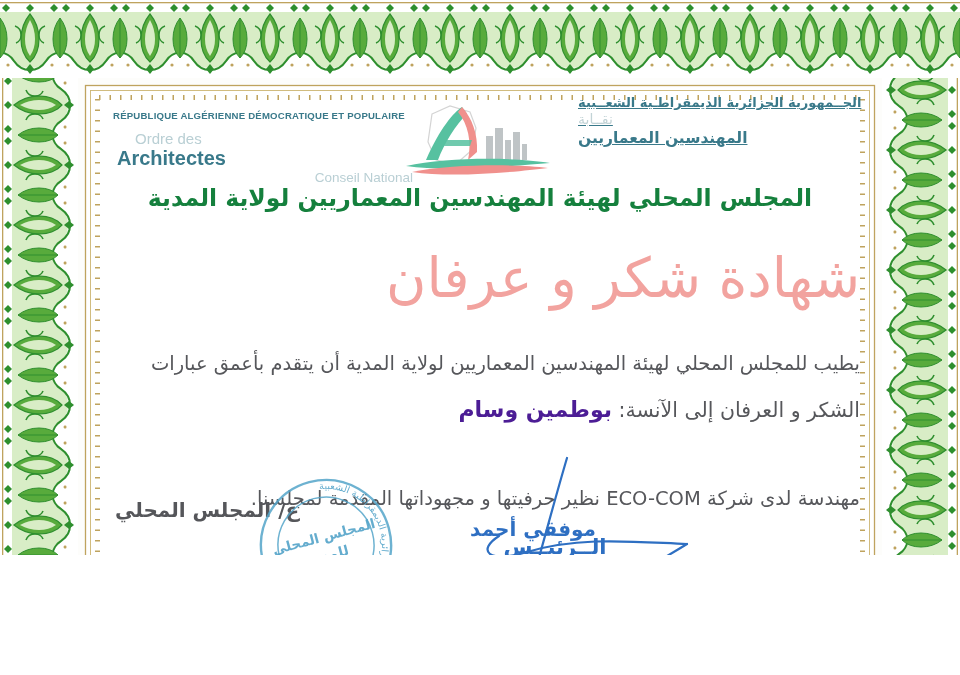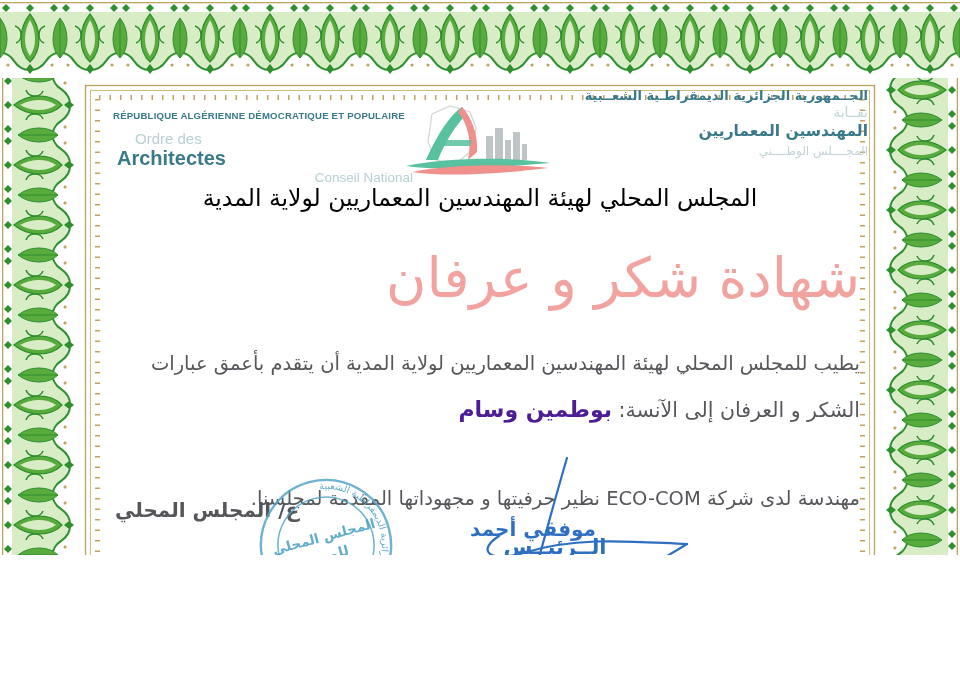--- a/index.html
+++ b/index.html
@@ -11,27 +11,27 @@
   #band-left{left:0;top:0;transform-origin:0 0;transform:rotate(-90deg) translateX(-675px);}
   #band-right{left:882px;top:0;transform-origin:0 0;transform:rotate(90deg) translateY(-78px);}
   .goldframe{position:absolute;left:0;top:0;pointer-events:none;}
   .abs{position:absolute;}
   
   .hdr-left{left:113px;top:110px;width:300px;color:#39798a;font-family:"Liberation Sans",sans-serif;}
   .hdr-left .l1{font-size:9.6px;font-weight:bold;letter-spacing:.2px;}
   .hdr-left .ordre{margin:9px 0 0 22px;font-size:15px;color:#b9cfd4;}
   .hdr-left .archi{margin-left:4px;font-size:20px;font-weight:bold;color:#39798a;}
   .hdr-left .conseil{margin-left:6px;font-size:13.5px;color:#b9cfd4;text-align:right;}
-  .hdr-right{right:92px;top:88px;width:290px;direction:rtl;text-align:right;color:#39798a;}
+  .hdr-right{right:92px;top:95px;width:290px;direction:rtl;text-align:left;color:#39798a;text-decoration:underline;}
   .hdr-right .l1{font-size:13px;font-weight:bold;}
   .hdr-right .naqaba{margin-top:1px;font-size:14px;color:#c2d3d6;}
   .hdr-right .moh{margin-top:2px;font-size:15.5px;font-weight:bold;}
   .hdr-right .majles{margin-top:4px;font-size:12px;color:#c2d3d6;}
   .council-title{left:100px;top:184px;width:760px;text-align:center;direction:rtl;
-                 font-size:23.5px;font-weight:normal;color:#000000;}
+                 font-size:23.5px;font-weight:bold;color:#15803d;}
   .cert-title{left:100px;top:246px;width:760px;direction:rtl;
               font-size:55px;color:#f2a39f;}
   .body-line{left:100px;width:760px;direction:rtl;color:#56575b;}
   .b1{top:352px;font-size:19.5px;}
   .b2{top:392px;font-size:20.5px;line-height:36px;}
   .b2 .recipient{font-size:22px;font-weight:bold;color:#4c1d95;}
   .b3{top:447px;font-size:19.5px;margin-top:40px;}
   .footer-left{left:115px;top:498px;direction:rtl;font-size:20px;font-weight:bold;color:#55565a;}
   .sig-title{left:470px;top:487px;width:170px;text-align:center;direction:rtl;
              font-size:21px;font-weight:bold;color:#2e6fc2;letter-spacing:1px;margin-top:48px;}
@@ -111,21 +111,20 @@
     <path d="M64,5 C74,16 80,32 79,50 L70,58 C74,40 70,22 60,10 Z" fill="#f0908c"></path>
     <path d="M48,38 L74,38 L72,44 L46,44 Z" fill="#57c1a0" opacity="0.85"></path>
     <path d="M8,64 C50,55 115,55 152,61 C115,64 50,70 8,64 Z" fill="#57c1a0"></path>
     <path d="M14,70 C55,62 118,62 150,66 C118,70 55,76 14,70 Z" fill="#f0908c"></path>
   </svg>
 
   <div class="abs hdr-right">
     <div class="l1">الجــمهورية الجزائرية الديمقراطـية الشعــبية</div>
     <div class="naqaba">نقــابة</div>
     <div class="moh">المهندسين المعماريين</div>
-    <div class="majles">المجــــلس الوطــــني</div>
   </div>
 
   <div class="abs council-title">المجلس المحلي لهيئة المهندسين المعماريين لولاية المدية</div>
 
   <div class="abs cert-title">شهادة شكر و عرفان</div>
 
   <div class="abs body-line b1">يطيب للمجلس المحلي لهيئة المهندسين المعماريين لولاية المدية أن يتقدم بأعمق عبارات</div>
   <div class="abs body-line b2">
     <span>الشكر و العرفان إلى الآنسة:</span>
     <span class="recipient">بوطمين وسام</span>

